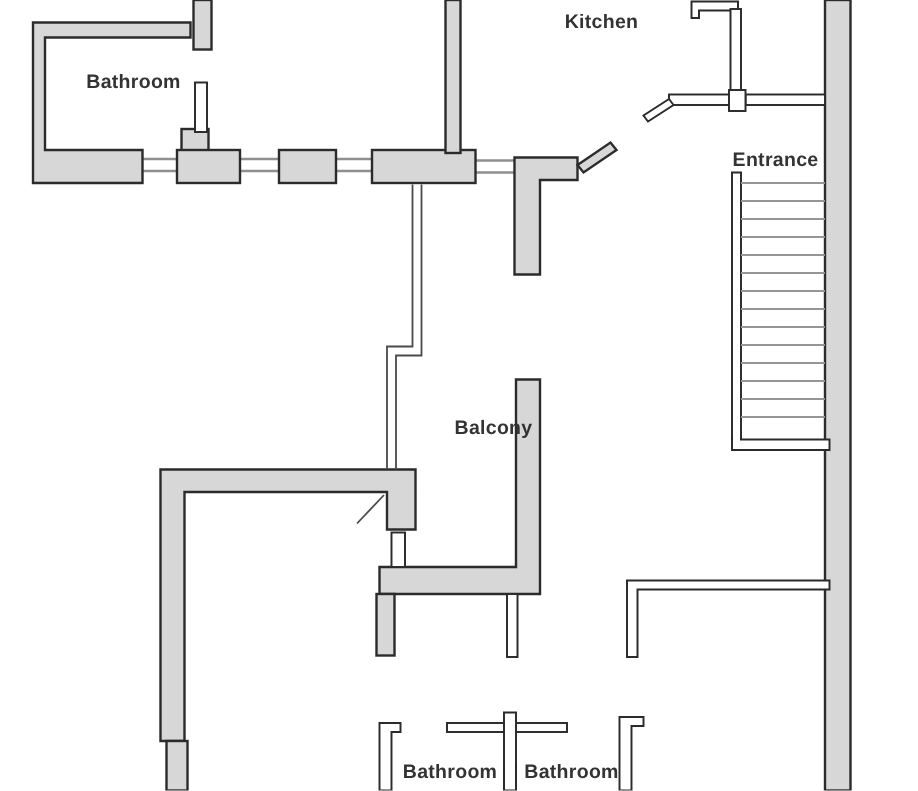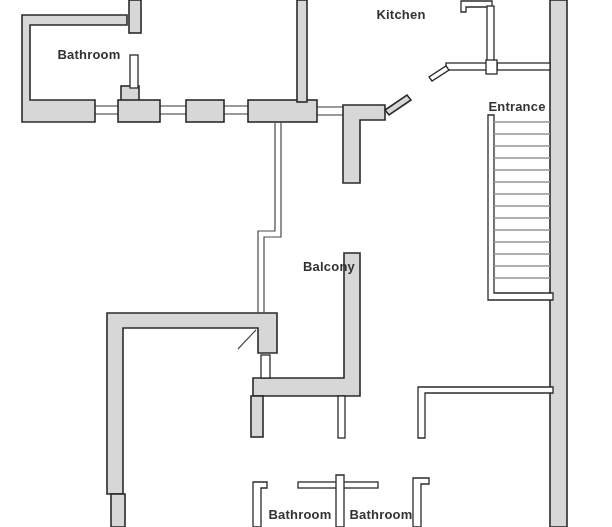--- a/index.html
+++ b/index.html
@@ -122,16 +122,16 @@
     <g>
       <path class="wg" d="M385,110 L407,95 L411,100 L389,115 Z"></path>
       <path class="wt" d="M446,66 L449,70 L432,81 L429,77 Z"></path>
       <path class="rail" d="M256,330 L238,349"></path>
     </g>
   </svg>
 
   <div class="room-label" style="left:89px;top:54px;">Bathroom</div>
   <div class="room-label" style="left:401px;top:14px;">Kitchen</div>
   <div class="room-label" style="left:517px;top:106px;">Entrance</div>
-  <div class="room-label" style="left:305px;top:266px;padding-left:48px;">Balcony</div>
+  <div class="room-label" style="left:305px;top:285px;padding-left:48px;">Balcony</div>
   <div class="room-label" style="left:300px;top:514px;">Bathroom</div>
   <div class="room-label" style="left:381px;top:514px;">Bathroom</div>
 </div>
 
 </body></html>

